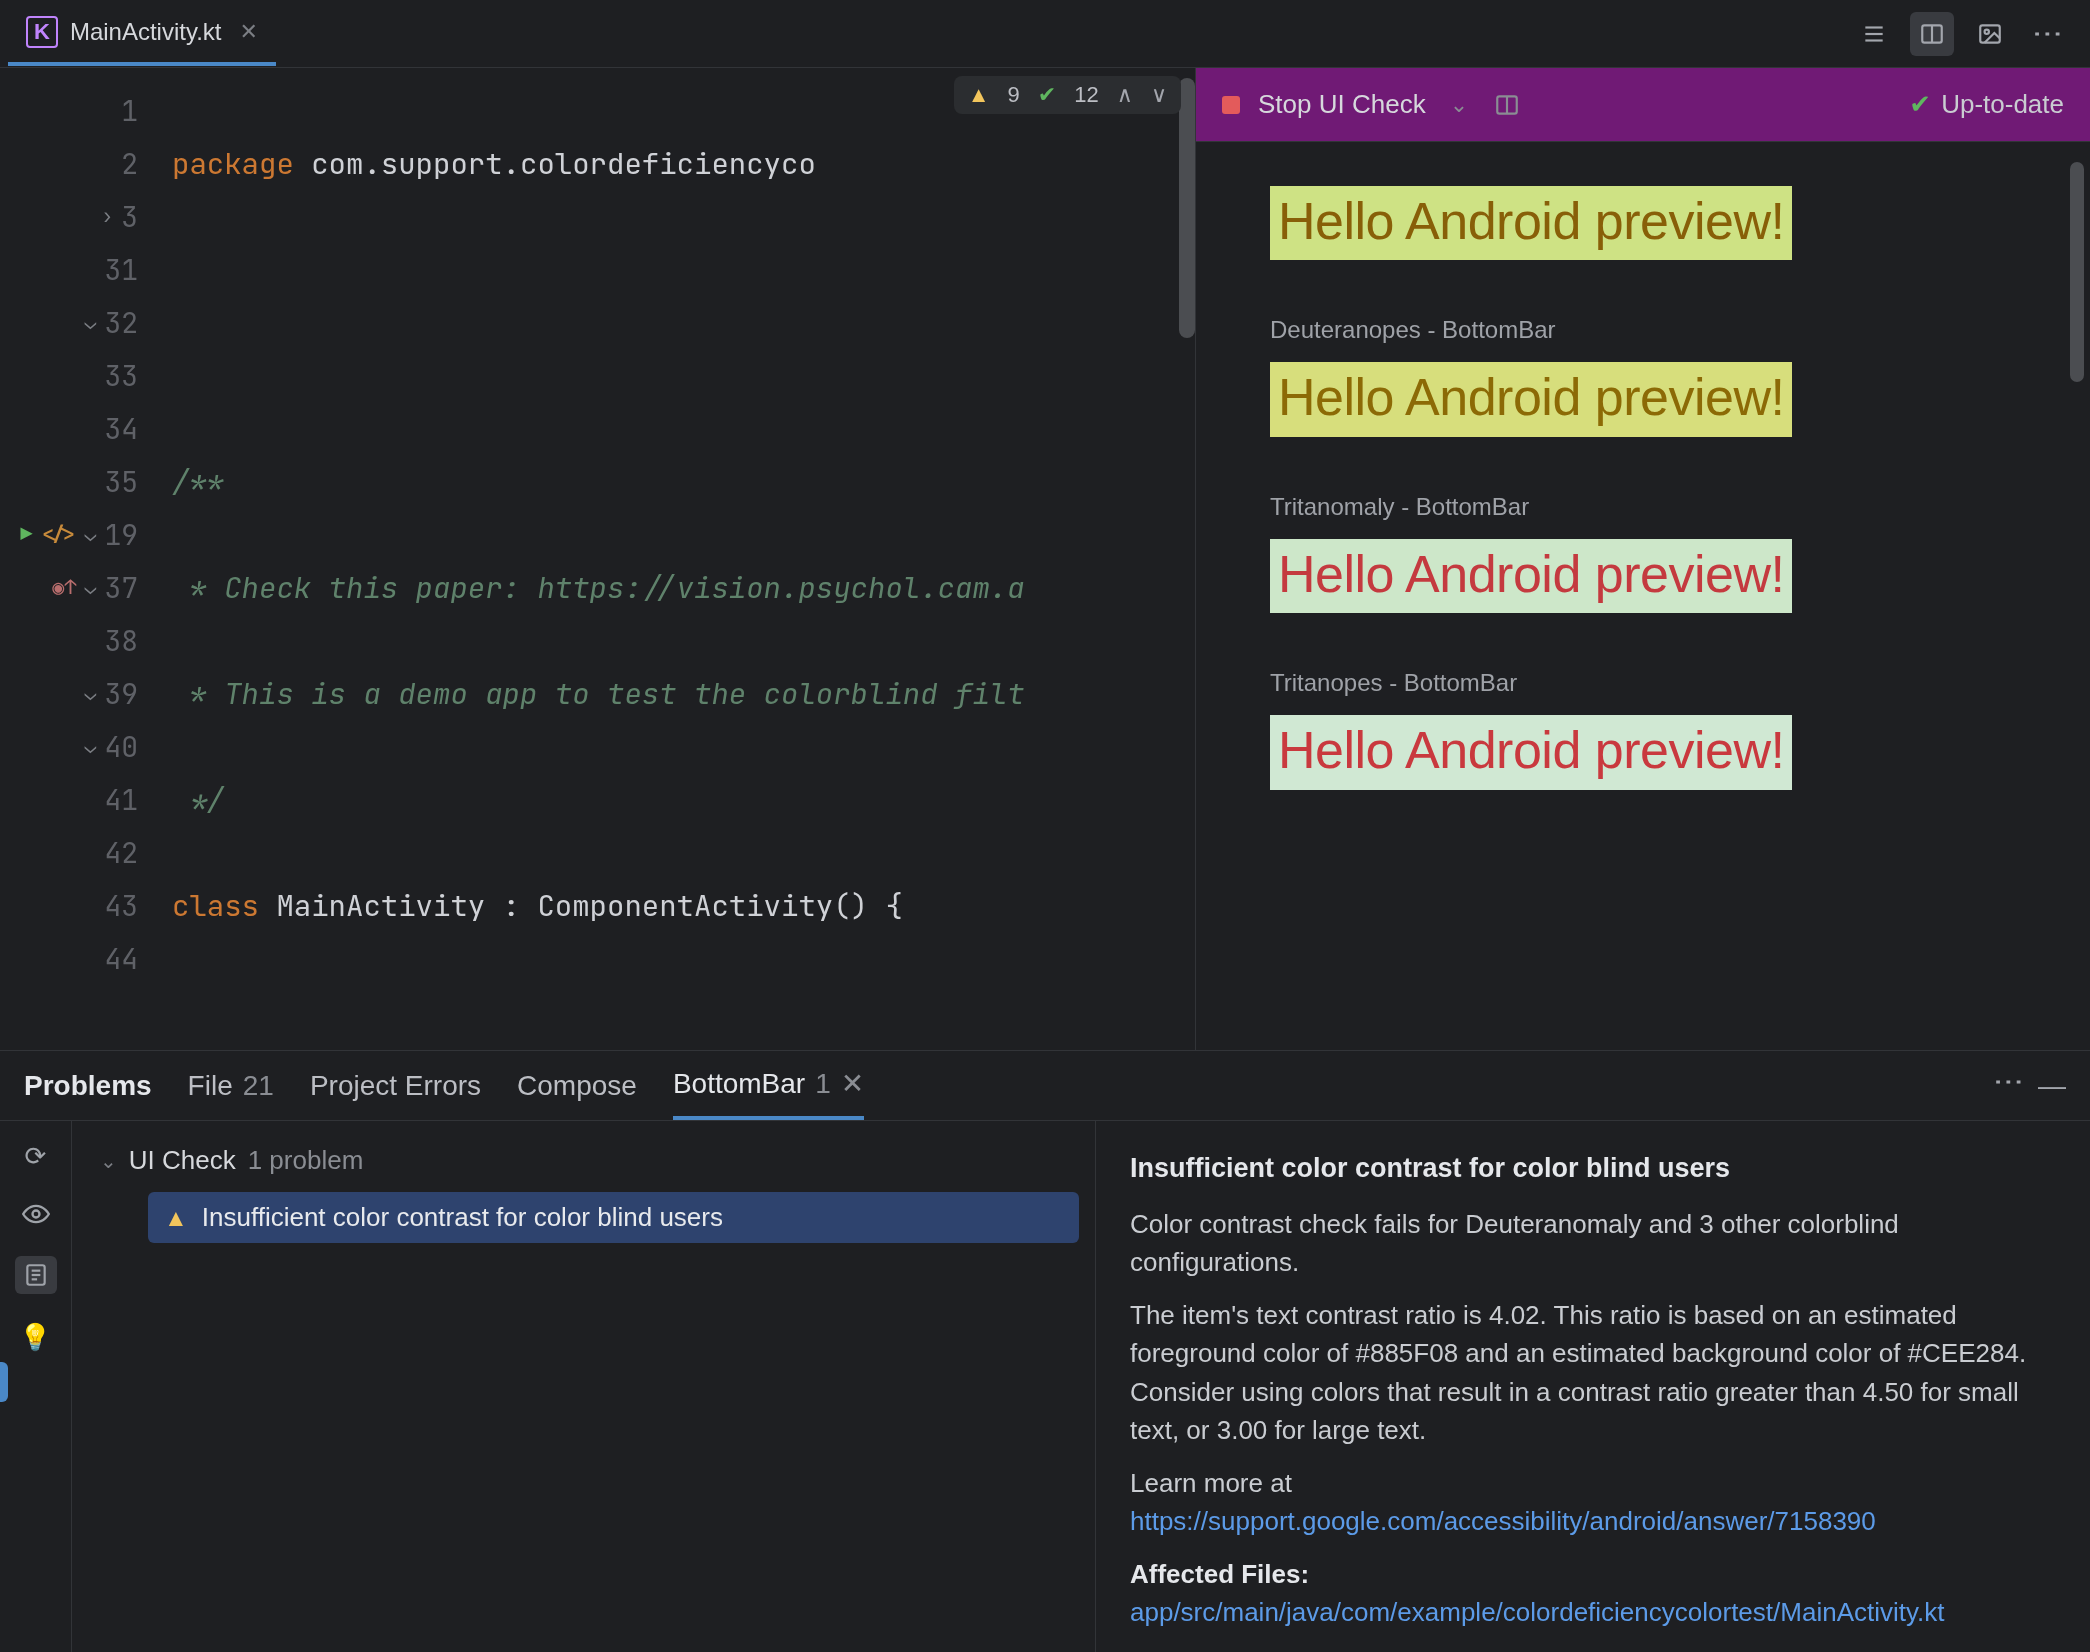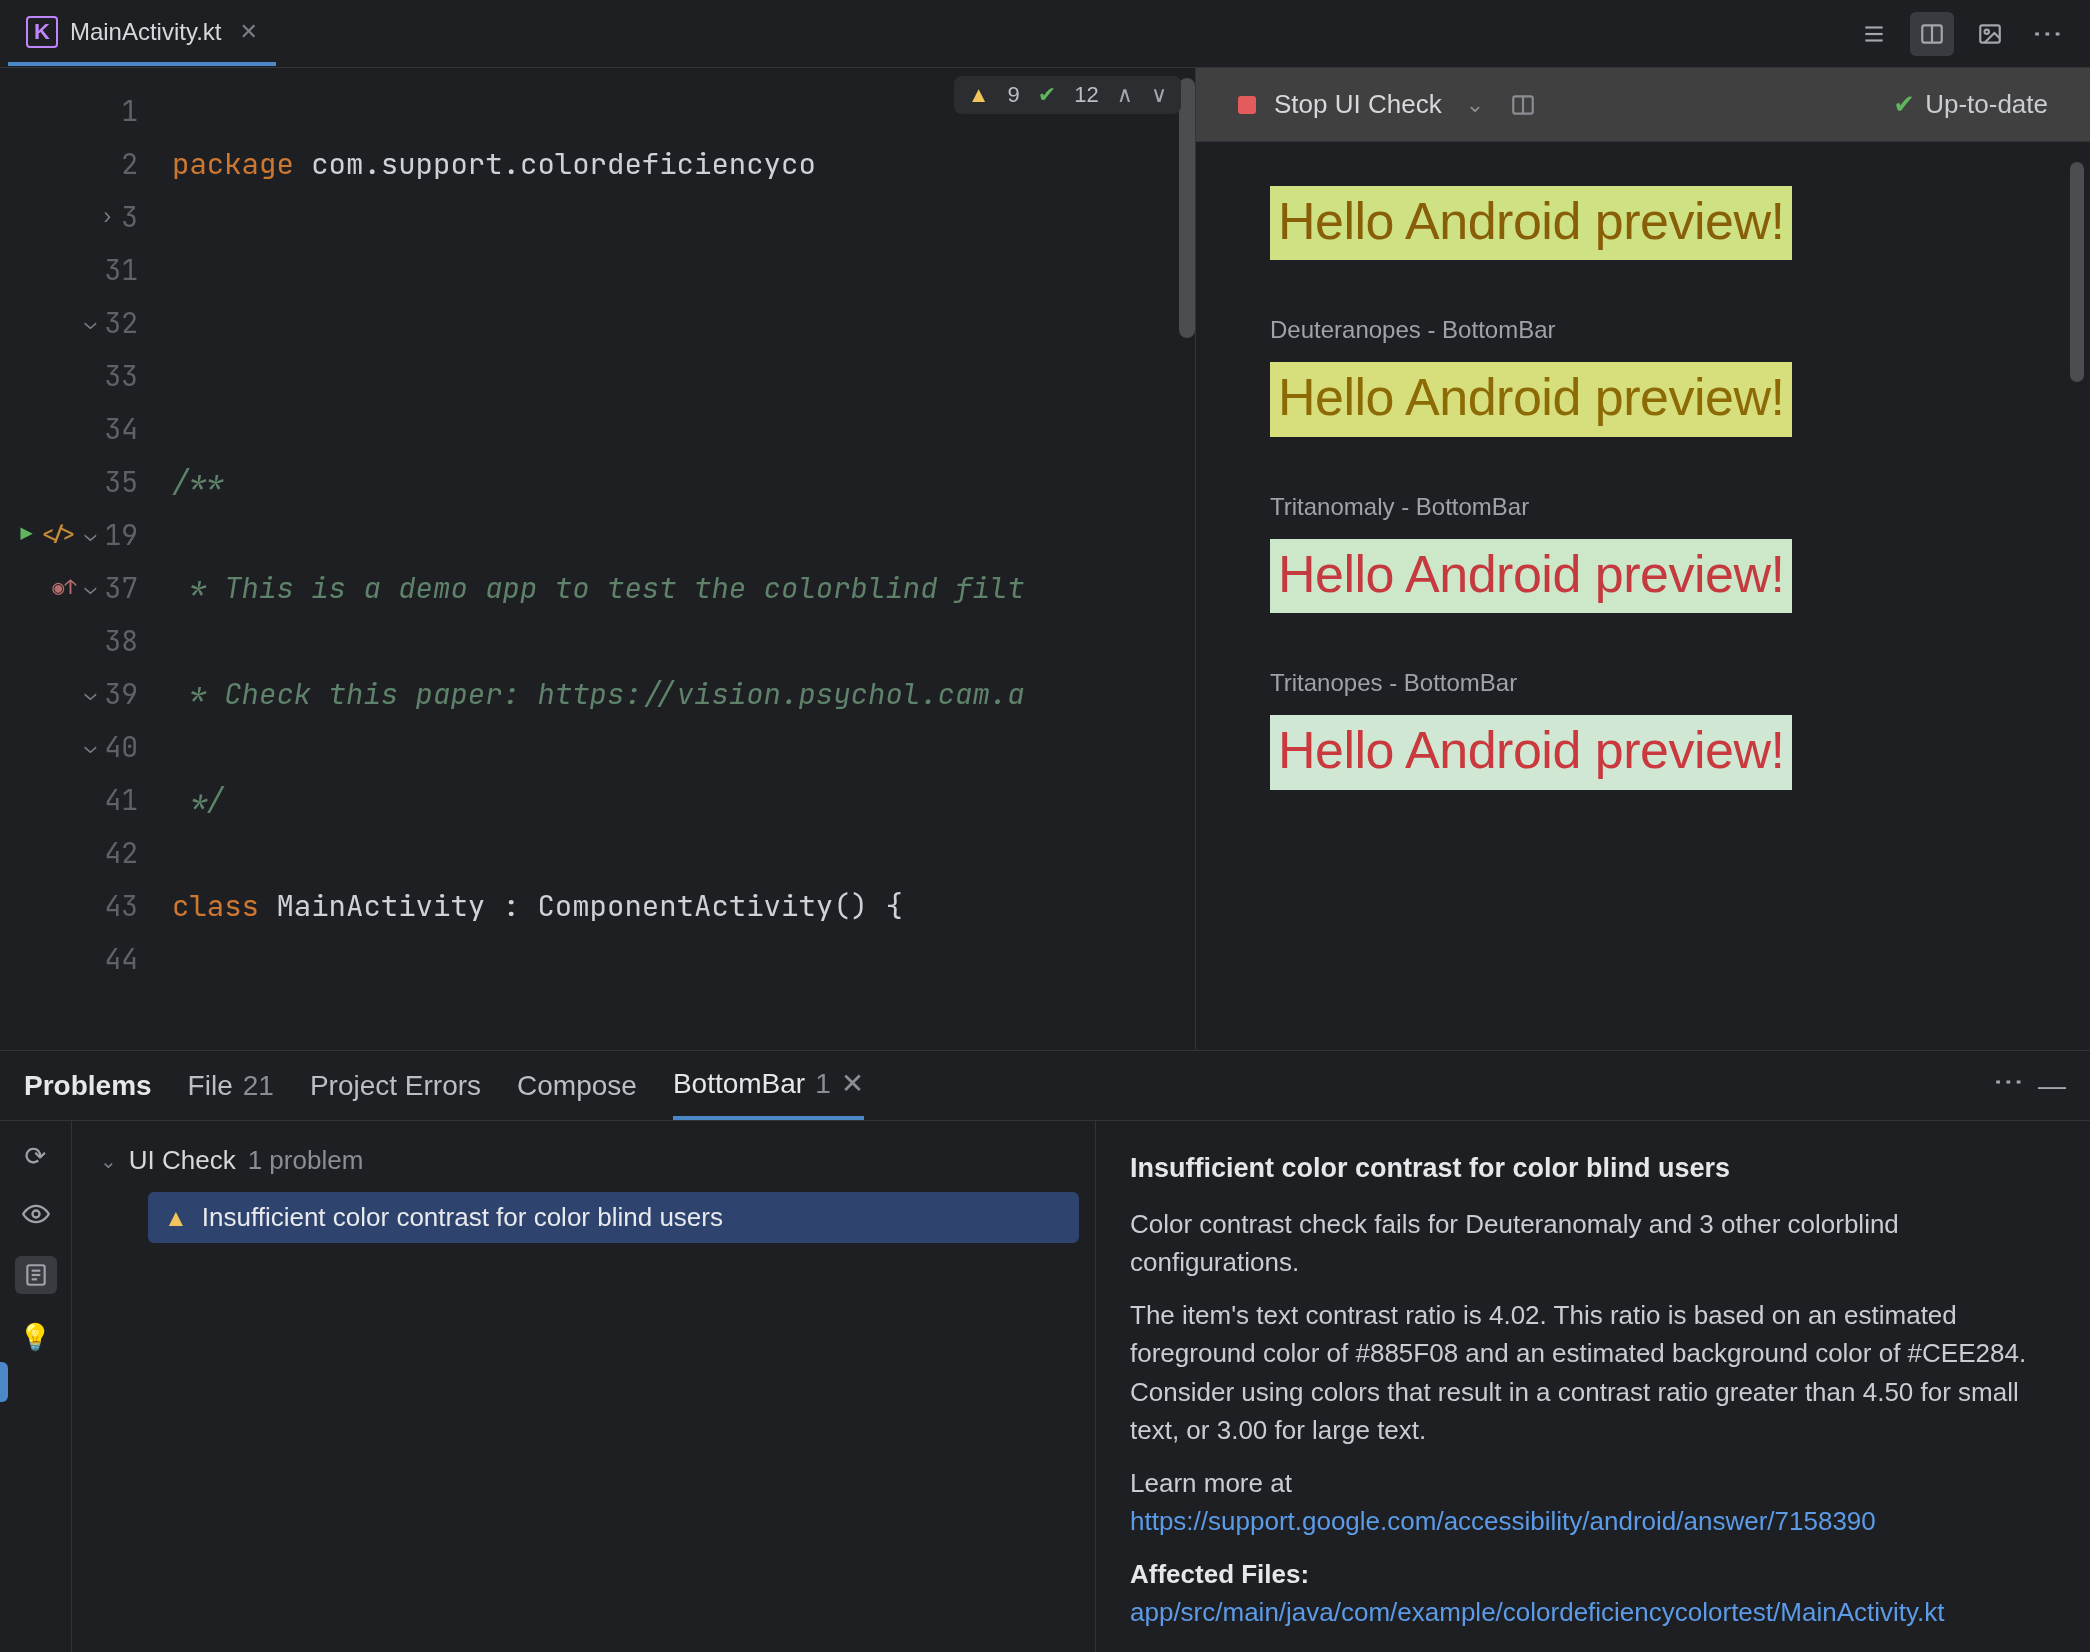--- a/index.html
+++ b/index.html
@@ -81,22 +81,22 @@
   .ws { color:#cfd1d6; }
   .blk { background:#3c3f41; padding:1px 6px; border-radius:4px; color:#cfd1d6; }
   .editor-scroll {
     position:absolute; top:10px; right:0; width:16px; height:260px; background:#4b4d51; border-radius:8px;
   }
 
   
   .preview-pane { flex:1; display:flex; flex-direction:column; background:#1e1f22; }
   .preview-header {
     height: 74px; display:flex; align-items:center; gap:18px;
-    padding: 0 42px; border-bottom: 1px solid #323438;
-    background: #404040;
+    padding: 0 26px; border-bottom: 1px solid #323438;
+    background: #701a75;
   }
   .stop-sq { width:18px; height:18px; background:#e35b5b; border-radius:3px; }
   .stop-lbl { color:#d6d8dc; font-size:26px; }
   .hchev { color:#8a8d93; font-size:22px; margin-left:6px; }
   .layout-ico { color:#8a8d93; font-size:26px; margin-left:8px; }
   .uptodate { margin-left:auto; display:flex; align-items:center; gap:10px; color:#c9ccd1; font-size:26px; }
   .uptodate .chk2 { color:#5fb65f; font-size:26px; }
 
   .preview-scroll { flex:1; overflow:auto; padding: 44px 44px 20px 74px; position:relative; }
   .preview-scroll-track { position:absolute; top:20px; right:6px; width:14px; height:220px; background:#4b4d51; border-radius:7px; }
@@ -276,22 +276,22 @@
           </div>
         <div class="gline">
             <span>44</span>
           </div>
       </div>
       <div class="code mono">
 <div class="cline"><span class="kw">package</span><span class="ws"> com.support.colordeficiencyco</span></div>
 <div class="cline"></div>
 <div class="cline"></div>
 <div class="cline"><span class="cmt">/**</span></div>
+<div class="cline"><span class="cmt"> * Check this paper: https://vision.psychol.cam.a</span></div>
 <div class="cline"><span class="cmt"> * This is a demo app to test the colorblind filt</span></div>
-<div class="cline"><span class="cmt"> * Check this paper: https://vision.psychol.cam.a</span></div>
 <div class="cline"><span class="cmt"> */</span></div>
 <div class="cline"><span class="kw">class</span><span class="ws"> MainActivity : ComponentActivity() {</span></div>
 
 
 
 
 
 
 
 

